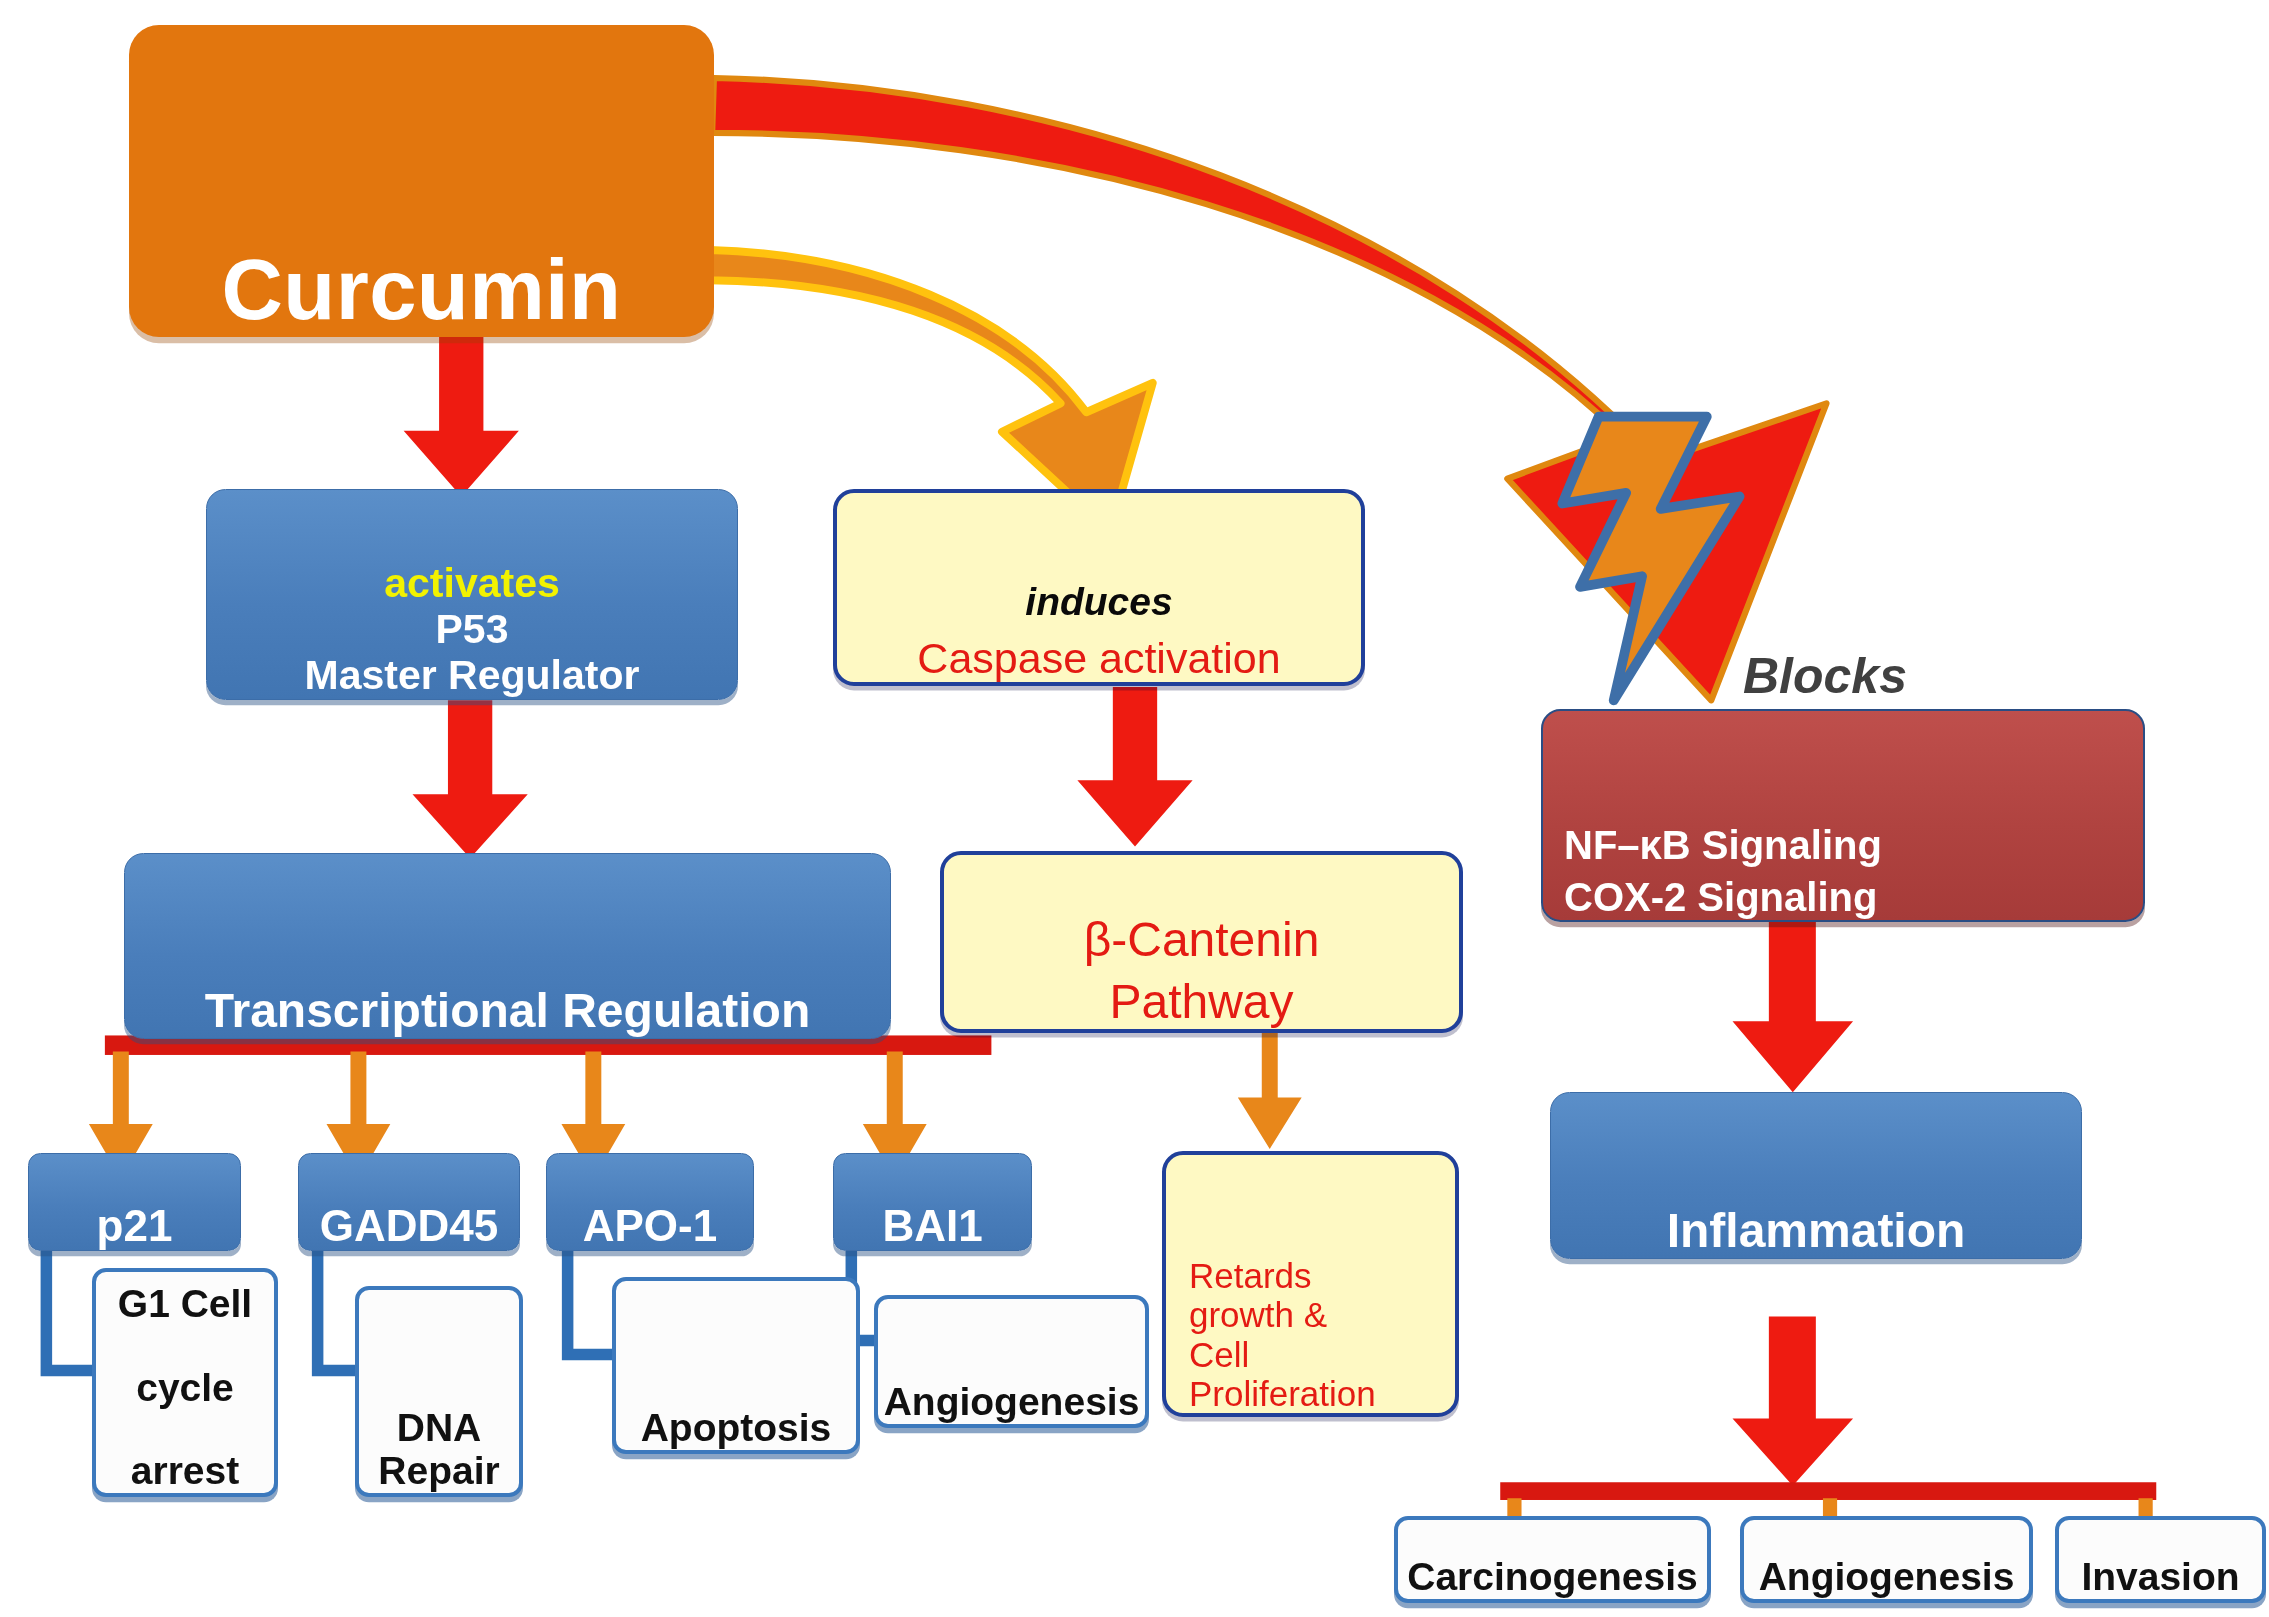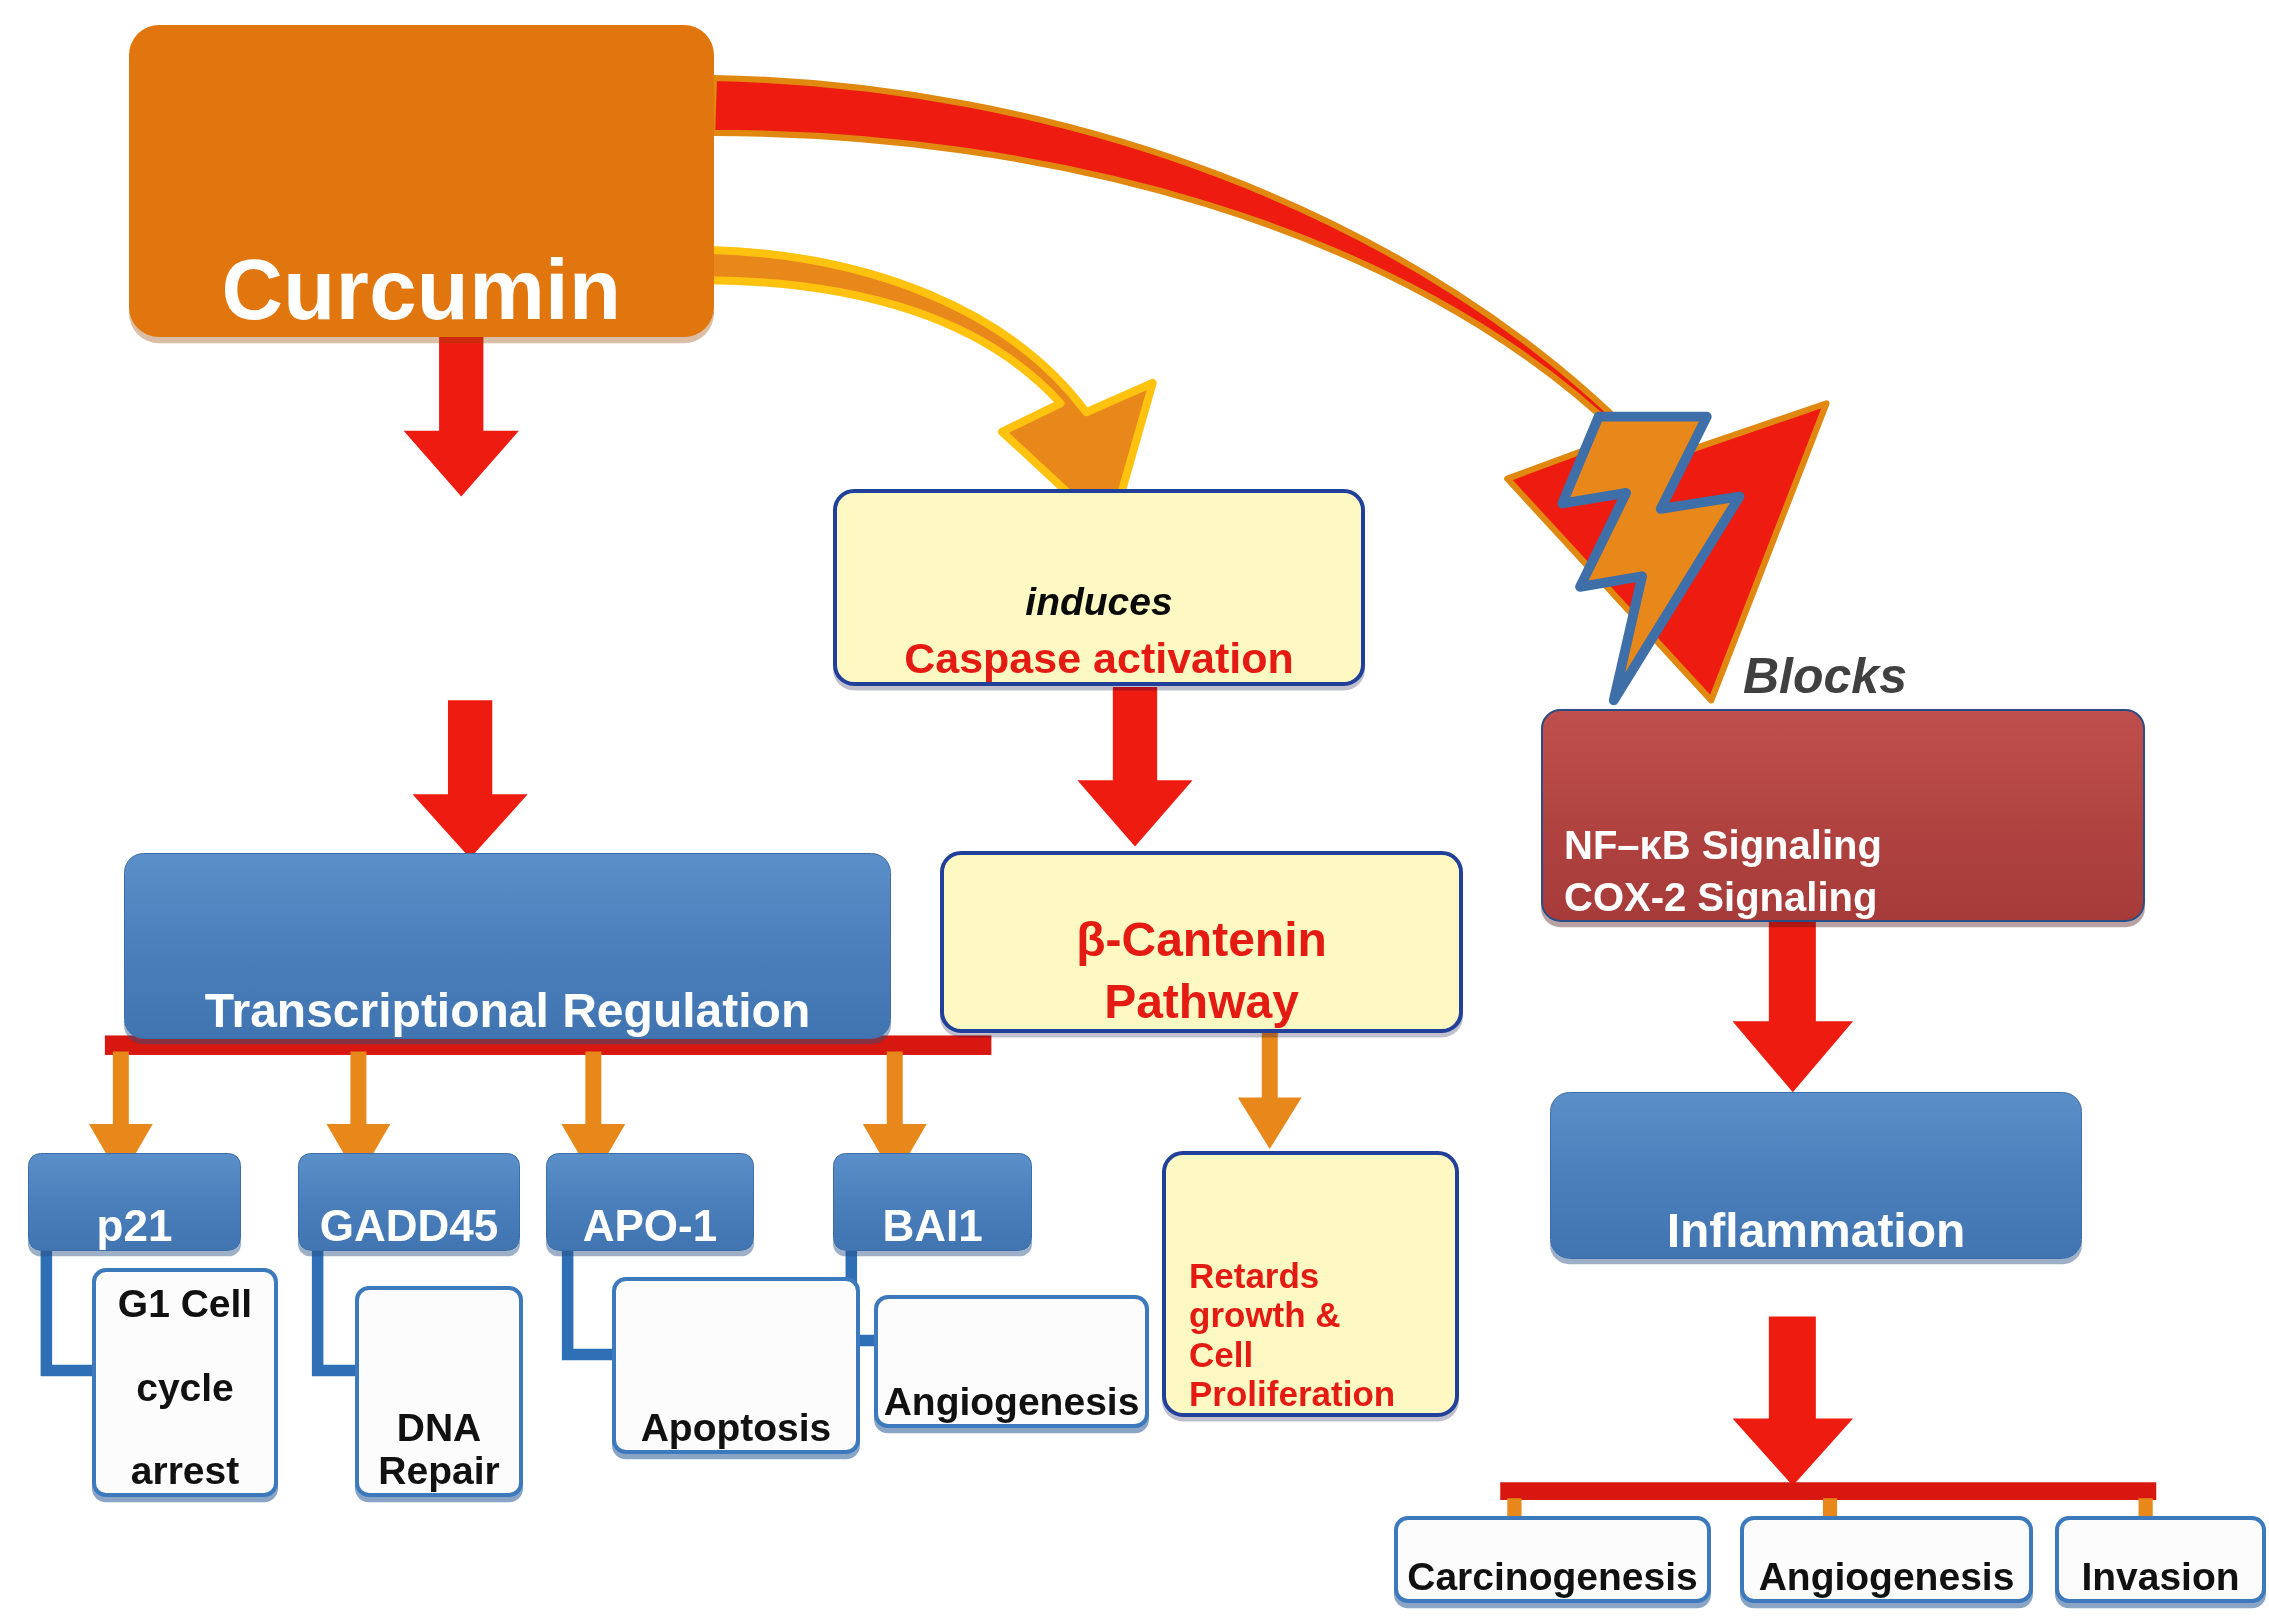--- a/index.html
+++ b/index.html
@@ -62,21 +62,21 @@
   .n-white{
     background:#FCFCFC;
     border:4.4px solid #3C79BD;
     border-radius:14px;
     color:#111111;font-weight:bold;
     box-shadow:0 5.3px 0 rgba(40,90,150,.55);
   }
 
   .sub-yellow{color:#F2F200;font-weight:bold;}
   .sub-black-i{color:#0A0A0A;font-style:italic;font-weight:bold;}
-  .sub-red{color:#E41B13;font-weight:bold;}
+  .sub-red{color:#E41B13;font-weight:normal;}
   .sub-white{color:#ffffff;font-weight:bold;}
 
   .lbl-blocks{
     position:absolute;
     color:#404040;
     font-style:italic;font-weight:bold;
     font-size:50px;
     text-shadow:1.8px 1.8px 0 rgba(255,255,255,.8);
     white-space:nowrap;
   }
@@ -172,20 +172,25 @@
       <path d="M 358,1412 L 358,1546 L 412,1546"></path>
       <path d="M 640,1412 L 640,1528 L 700,1528"></path>
       <path d="M 960,1412 L 960,1512 L 1000,1512"></path>
     </g>
   </svg>
 
   <div class="node n-curcumin" style="left:129px;top:25px;width:585px;height:312px;">
     <span>Curcumin</span>
   </div>
 
+  <div class="node n-blue" style="left:206px;top:489px;width:532px;height:211px;font-size:41px;">
+    <span class="sub-yellow">activates</span>
+    <span class="sub-white">P53</span>
+    <span class="sub-white">Master Regulator</span>
+  </div>
 
   <div class="node n-yellow" style="left:833px;top:489px;width:532px;height:197px;font-size:43px;">
     <span class="sub-black-i" style="font-size:39px;margin-bottom:10.6px;">induces</span>
     <span class="sub-red">Caspase activation</span>
   </div>
 
   <div class="lbl-blocks" style="left:1743px;top:647px;">Blocks</div>
 
   <div class="node n-maroon" style="left:1541px;top:709px;width:604px;height:213px;font-size:40px;">
     <span class="rgrow">NF–κB Signaling</span>

